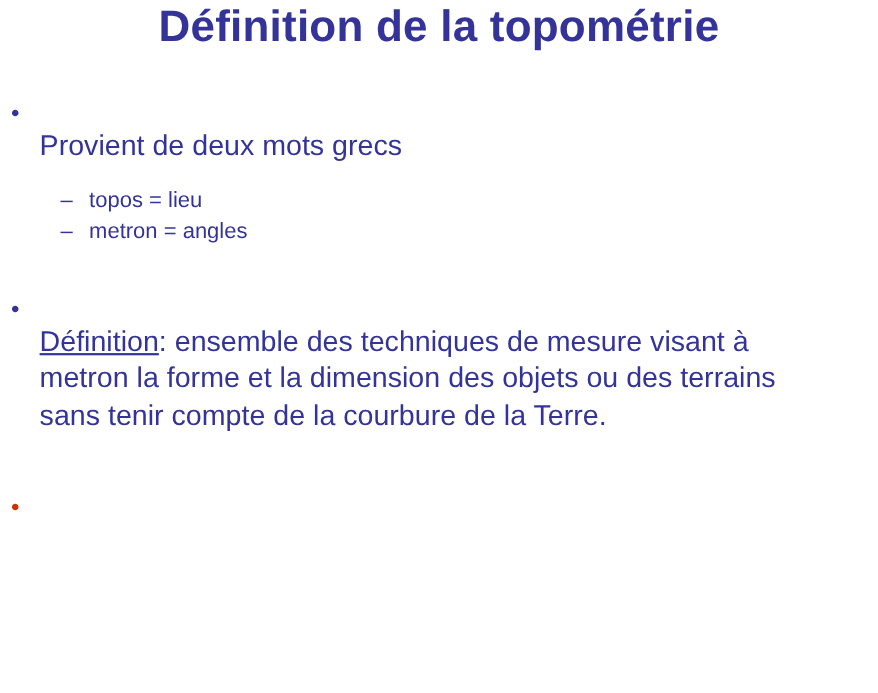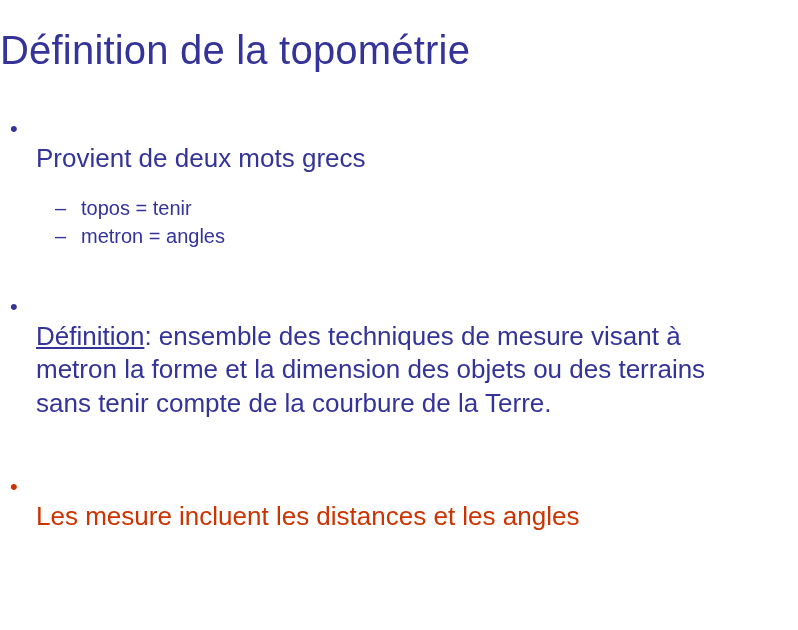--- a/index.html
+++ b/index.html
@@ -13,27 +13,27 @@
     font-family: "Liberation Sans", sans-serif;
     overflow: hidden;
   }
   .slide {
     position: relative;
     width: 798px;
     height: 630px;
     box-sizing: border-box;
   }
   .slide-title {
-    text-align: left;
+    text-align: center;
     color: #333399;
     font-size: 40px;
-    font-weight: normal;
+    font-weight: bold;
     letter-spacing: 0.2px;
     margin: 0;
-    padding-top: 28px;
+    padding-top: 2px;
     line-height: 1.1;
   }
   .body-block {
     margin-top: 42px;
     padding-left: 10px;
   }
   .bullet-l1 {
     display: flex;
     align-items: flex-start;
     color: #333399;
@@ -94,36 +94,35 @@
 
     <div class="bullet-l1">
       <span class="dot">•</span>
       <span class="txt">Provient de deux mots grecs</span>
     </div>
 
     <div class="gap-sm"></div>
 
     <div class="bullet-l2">
       <span class="dash">–</span>
-      <span class="txt">topos = tenir</span>
+      <span class="txt">topos = lieu</span>
     </div>
 
     <div class="bullet-l2">
       <span class="dash">–</span>
       <span class="txt">metron = angles</span>
     </div>
 
     <div class="gap-md"></div>
 
     <div class="bullet-l1">
       <span class="dot">•</span>
       <span class="txt"><span class="underline para">Définition</span><span class="para">: ensemble des techniques de mesure visant à metron la forme et la dimension des objets ou des terrains sans tenir compte de la courbure de la Terre.</span></span>
     </div>
 
     <div class="gap-lg"></div>
 
     <div class="bullet-l1 red">
       <span class="dot">•</span>
-      <span class="txt">Les mesure incluent les distances et les angles</span>
     </div>
 
   </div>
 </div>
 
 </body></html>

